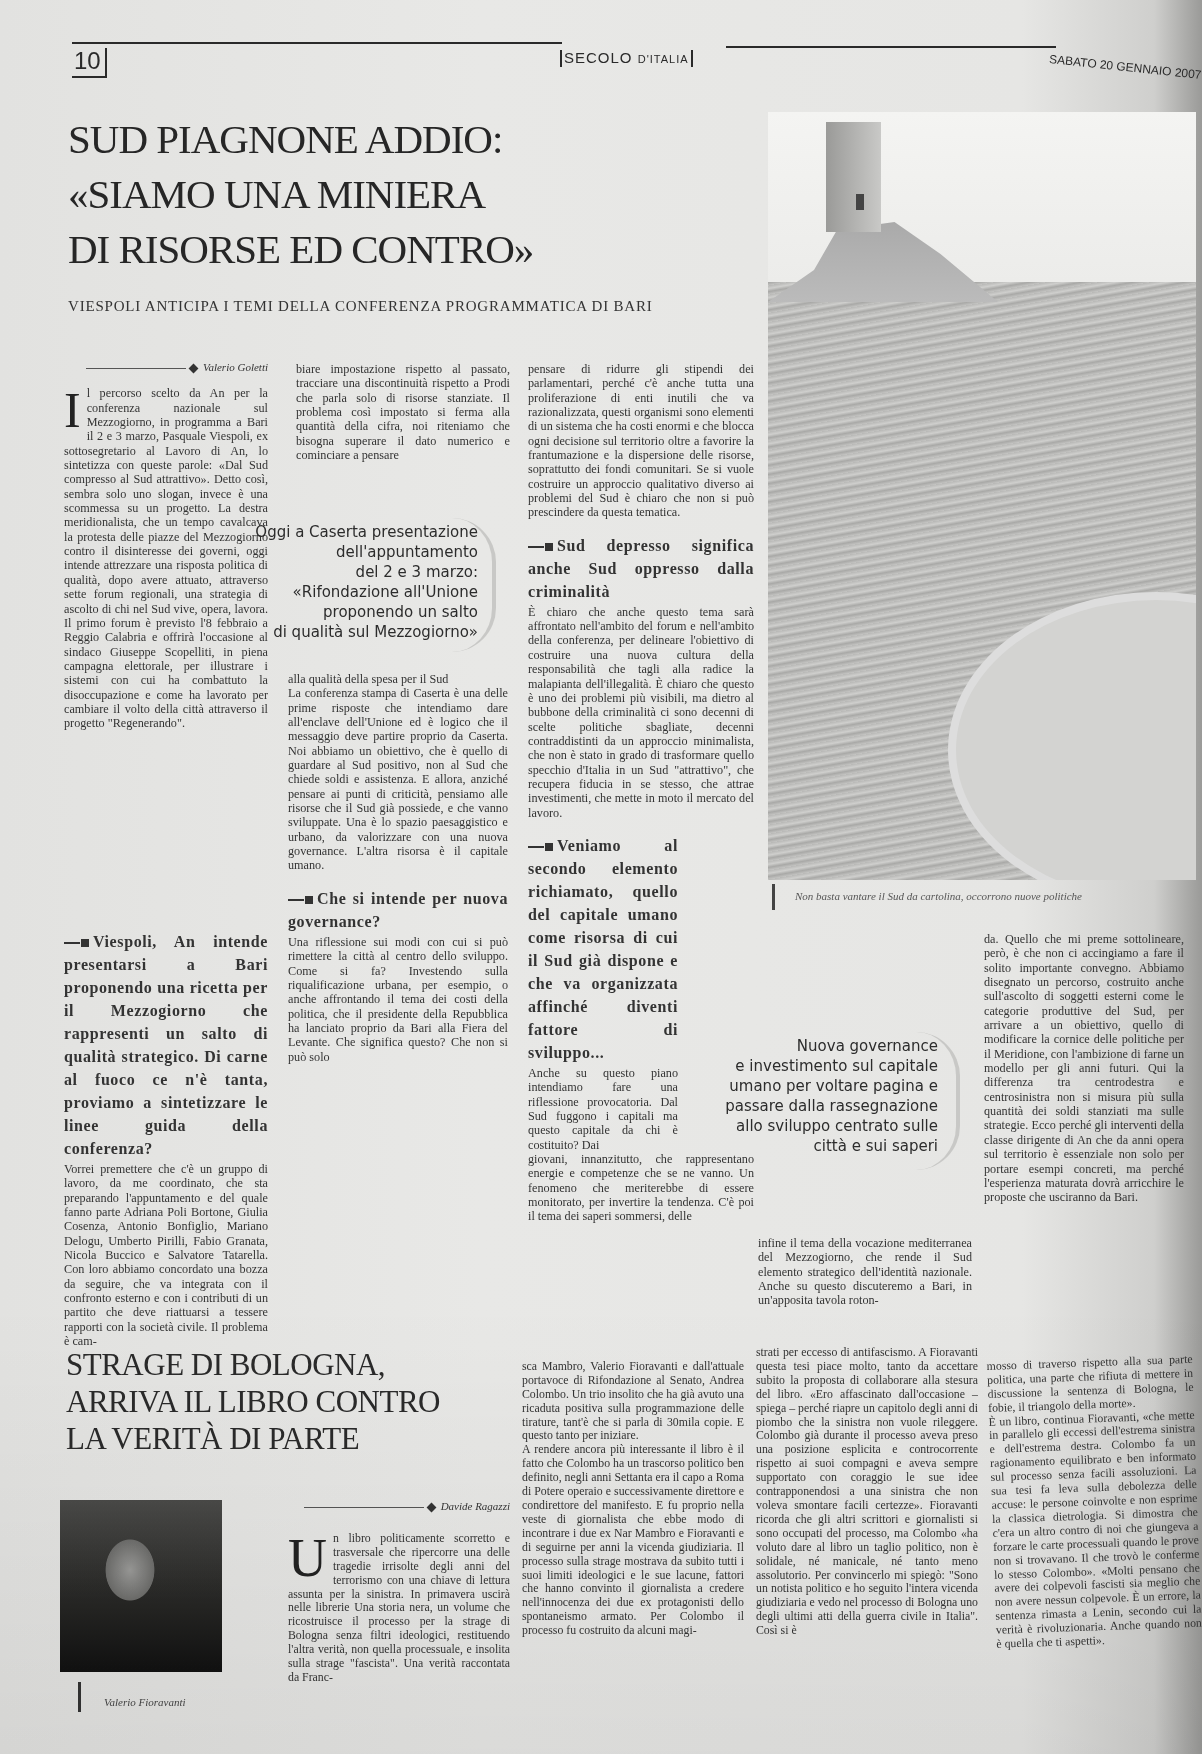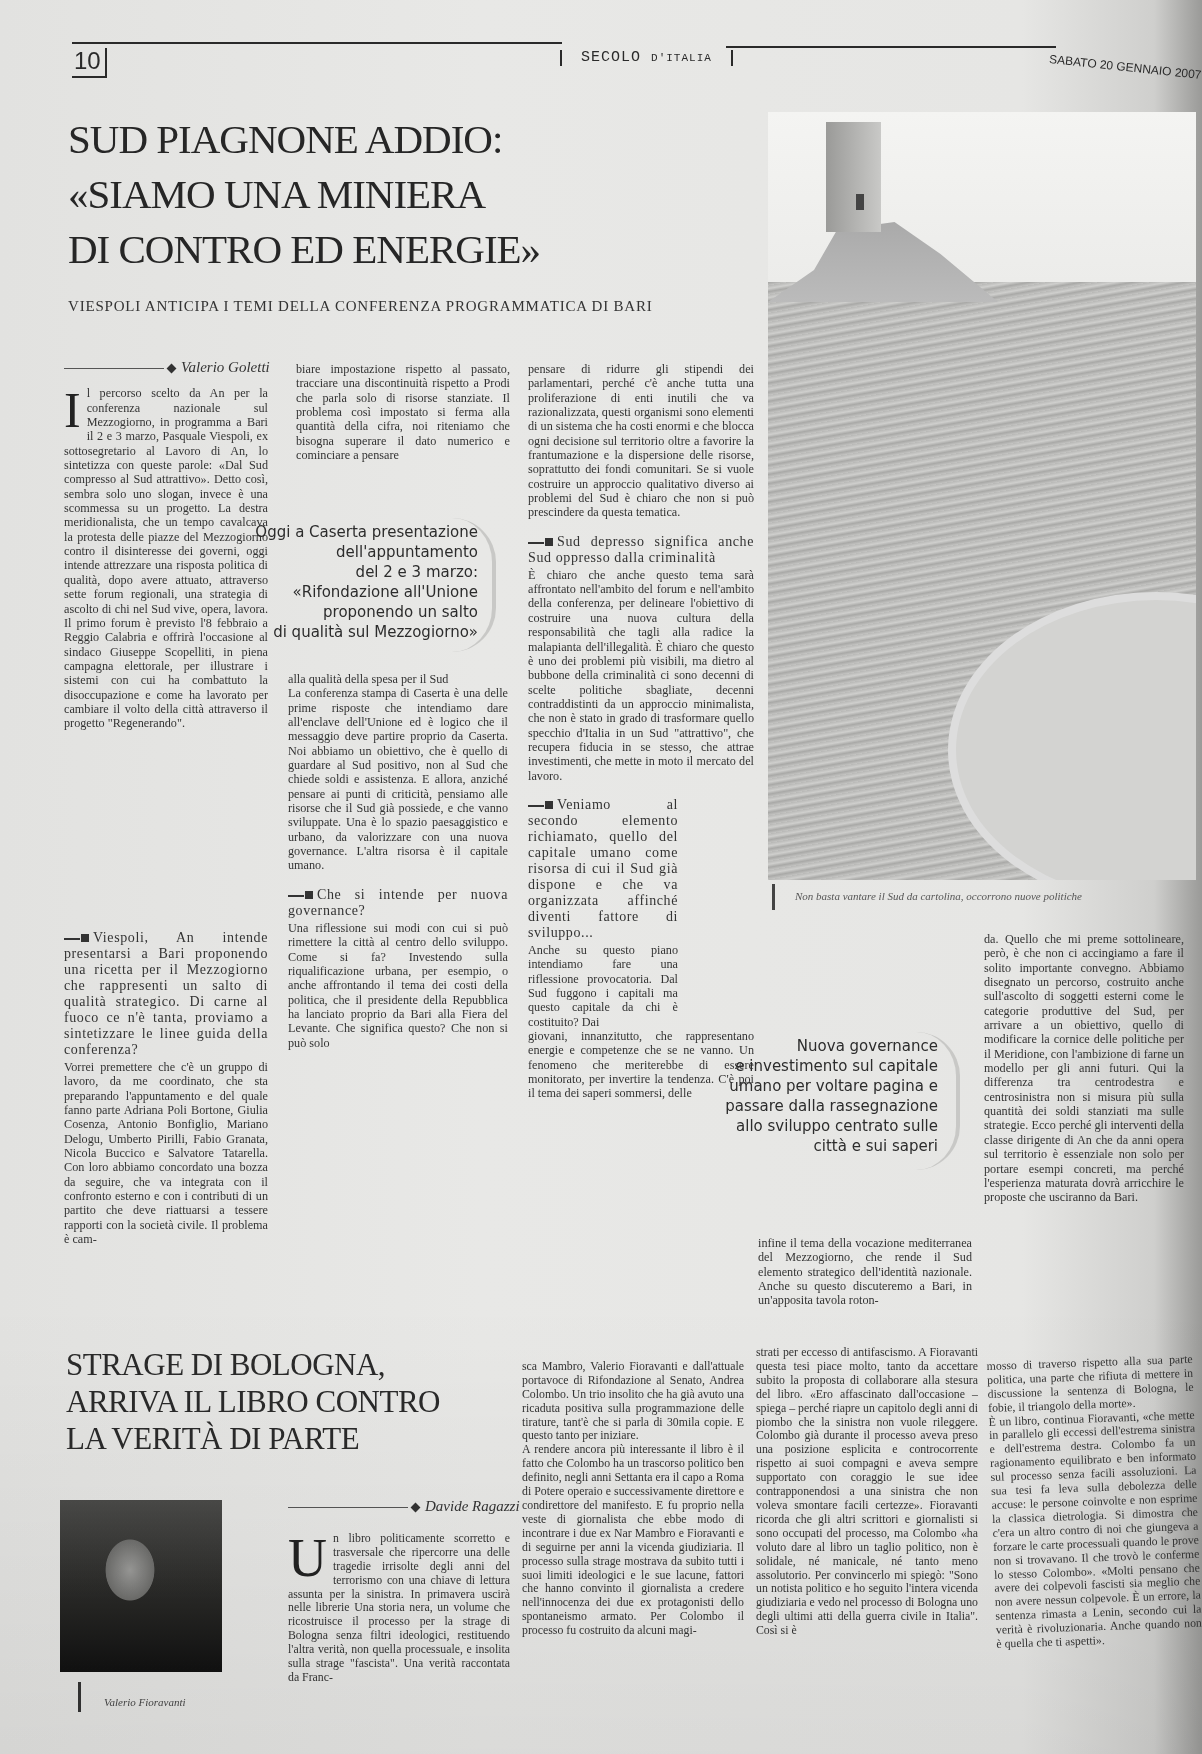--- a/index.html
+++ b/index.html
@@ -9,21 +9,21 @@
     font-family:"DejaVu Serif", serif; color:#2a2a2a;
   }
   .page {
     position:absolute; left:0; top:0; width:1202px; height:1754px;
     background: linear-gradient(90deg, #e2e2e0 0%, #e8e8e6 40%, #e6e6e4 85%, #cfcfcd 96%, #9a9a98 100%);
   }
   .abs { position:absolute; }
   
   .hdr-line { position:absolute; height:2px; background:#2a2a2a; }
   .pg-num { left:72px; top:48px; font-family:"Liberation Sans", sans-serif; font-size:24px; border-bottom:2px solid #2a2a2a; border-right:2px solid #2a2a2a; padding:0 4px 2px 2px; line-height:26px;}
-  .masthead { left:560px; top:50px; font-family:Liberation Mono, monospace; font-size:15px; letter-spacing:1px; border-left:2px solid #2a2a2a; border-right:2px solid #2a2a2a; padding:0 19px; line-height:16px;}
+  .masthead { left:560px; top:50px; font-family:Liberation Sans, sans-serif; font-size:15px; letter-spacing:1px; border-left:2px solid #2a2a2a; border-right:2px solid #2a2a2a; padding:0 2px; line-height:16px;}
   .masthead small { font-size:11px; }
   .dateline { left:1050px; top:52px; font-family:"Liberation Sans", sans-serif; font-size:12px; transform:rotate(6deg); transform-origin:left top; white-space:nowrap; }
   
   .headline { left:68px; top:112px; width:640px; font-family:"Liberation Serif", serif; font-size:41px; line-height:55px; color:#262626; letter-spacing:-1px; }
   .headline div { white-space:nowrap; }
   .kicker { left:68px; top:298px; font-family:"Liberation Serif", serif; font-size:15px; letter-spacing:0.8px; color:#333; white-space:nowrap; }
   
   .photo { left:768px; top:112px; width:428px; height:768px; background:
       radial-gradient(ellipse 300px 160px at 380px 630px, #d8d8d6 0%, #c7c7c5 50%, transparent 51%),
       repeating-linear-gradient(170deg, #b9b9b7 0px, #cfcfcd 3px, #a9a9a7 6px, #c4c4c2 9px),
@@ -31,24 +31,24 @@
   .photo .sky { position:absolute; left:0; top:0; width:100%; height:170px; background:linear-gradient(#f4f4f2,#ececea); }
   .photo .tower { position:absolute; left:58px; top:10px; width:55px; height:110px; background:linear-gradient(90deg,#9a9a98,#c9c9c7); }
   .photo .tower:after { content:""; position:absolute; left:30px; top:72px; width:8px; height:16px; background:#444; }
   .photo .hill { position:absolute; left:0; top:110px; width:230px; height:80px; background:linear-gradient(#aaa,#bbb); clip-path:polygon(0 100%,20% 60%,30% 10%,55% 0,75% 40%,100% 100%); }
   .photo .arena { position:absolute; left:180px; top:480px; width:400px; height:300px; border-radius:50%; border:8px solid #ddd; background:#d3d3d1; }
   .caption-bar { left:772px; top:884px; width:3px; height:26px; background:#444; }
   .caption { left:795px; top:890px; font-family:"Liberation Serif", serif; font-style:italic; font-size:11px; color:#555; white-space:nowrap; }
   
   .col { position:absolute; font-family:"Liberation Serif", serif; font-size:12.2px; line-height:14.35px; text-align:justify; color:#333; }
   .col p { margin:0; }
-  .q { font-weight:normal; margin:14px 0 2px 0 !important; font-size:14px; line-height:16px; letter-spacing:0.6px; position:relative; }
+  .q { font-weight:bold; margin:14px 0 2px 0 !important; font-size:16px; line-height:23px; letter-spacing:0.6px; position:relative; }
   .q .dash { display:inline-block; width:16px; height:2px; background:#333; vertical-align:middle; margin-right:1px; }
   .q .sq { display:inline-block; width:8px; height:8px; background:#333; margin-right:4px; }
-  .byline { white-space:nowrap; font-style:italic; font-size:15px; text-align:right; }
+  .byline { white-space:nowrap; font-style:italic; font-size:11px; text-align:right; }
   .byline .rule { display:inline-block; width:100px; height:1px; background:#555; vertical-align:middle; margin-right:4px;}
   .byline .dia { display:inline-block; width:7px; height:7px; background:#333; transform:rotate(45deg); margin-right:6px; vertical-align:middle; }
   .dropcap { float:left; font-family:"Liberation Serif", serif; font-size:50px; line-height:44px; margin:2px 6px 0 0; color:#222; }
   .pullquote { font-family:"DejaVu Sans", sans-serif; font-size:15px; line-height:20px; text-align:right; color:#2c2c2c; }
   .pq-arc { position:absolute; width:40px; border-right:4px solid #c8c8c6; border-radius:0 60px 60px 0; }
   
   .headline2 { left:66px; top:1346px; font-family:"Liberation Serif", serif; font-size:31px; line-height:37px; color:#2a2a2a; letter-spacing:-0.5px; }
   .headline2 div { white-space:nowrap; }
   .portrait { left:60px; top:1500px; width:162px; height:172px; background:
       radial-gradient(ellipse 40px 50px at 70px 70px, #9a9a98 0%, #6d6d6b 60%, transparent 62%),
@@ -64,21 +64,21 @@
 
   <div class="hdr-line" style="left:72px; top:42px; width:490px;"></div>
   <div class="hdr-line" style="left:726px; top:46px; width:330px;"></div>
   <div class="abs pg-num">10</div>
   <div class="abs masthead"><span>SECOLO</span> <small>D'ITALIA</small></div>
   <div class="abs dateline">SABATO 20 GENNAIO 2007</div>
 
   <div class="abs headline">
     <div>SUD PIAGNONE ADDIO:</div>
     <div>«SIAMO UNA MINIERA</div>
-    <div>DI CONTRO ED ENERGIE»</div>
+    <div>DI RISORSE ED CONTRO»</div>
   </div>
   <div class="abs kicker">VIESPOLI ANTICIPA I TEMI DELLA CONFERENZA PROGRAMMATICA DI BARI</div>
 
   <div class="abs photo">
     <div class="sky"></div>
     <div class="hill"></div>
     <div class="tower"></div>
     <div class="arena"></div>
   </div>
   <div class="abs caption-bar"></div>

